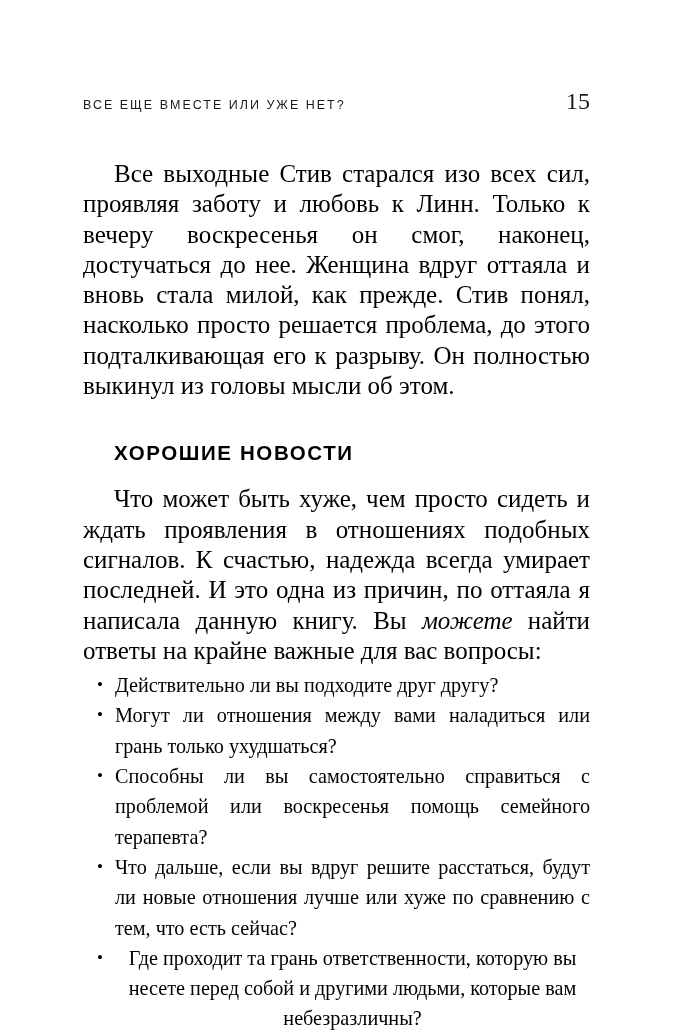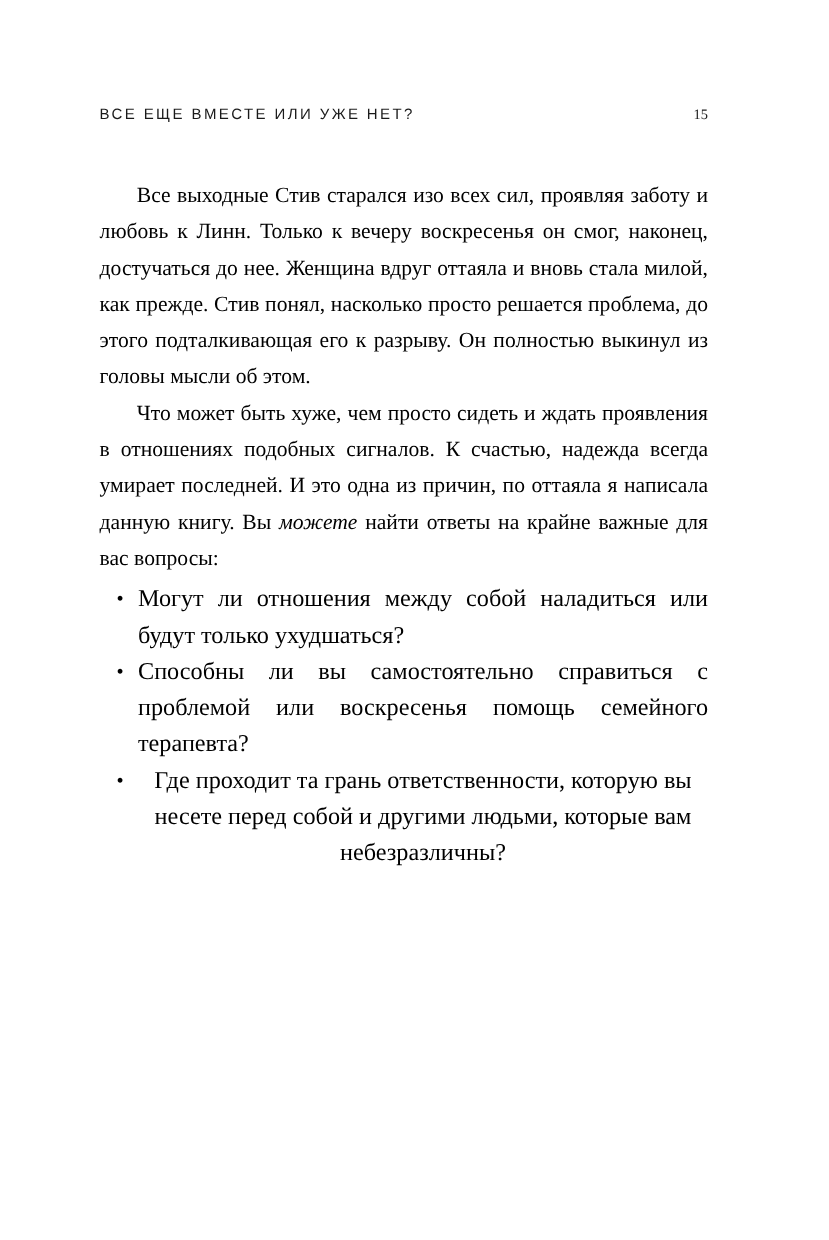--- a/index.html
+++ b/index.html
@@ -36,26 +36,26 @@
     align-items: baseline;
     font-family: "Liberation Sans", "DejaVu Sans", sans-serif;
     font-size: 12.5px;
     letter-spacing: 2.0px;
     text-transform: uppercase;
     color: #1a1a1a;
     margin-bottom: 44px;
   }
   .running-head .folio {
     font-family: "Liberation Serif", "DejaVu Serif", serif;
-    font-size: 12px;
+    font-size: 24px;
     letter-spacing: 0;
     font-weight: 400;
   }
   p.body-par {
-    font-size: 18px;
+    font-size: 25px;
     line-height: 30.3px;
     margin: 0;
     text-align: justify;
     text-indent: 31px;
     hyphens: auto;
     -webkit-hyphens: auto;
   }
   h2.section-heading {
     font-family: "Liberation Sans", "DejaVu Sans", sans-serif;
     font-size: 20.5px;
@@ -102,23 +102,26 @@
 <div class="page">
   <div class="content">
 
     <div class="running-head">
       <span>ВСЕ ЕЩЕ ВМЕСТЕ ИЛИ УЖЕ НЕТ?</span>
       <span class="folio">15</span>
     </div>
 
     <p class="body-par">Все выходные Стив старался изо всех сил, проявляя заботу и любовь к Линн. Только к вечеру воскресенья он смог, наконец, достучаться до нее. Женщина вдруг оттаяла и вновь стала милой, как прежде. Стив понял, насколько просто решается проблема, до этого подталкивающая его к разрыву. Он полностью выкинул из головы мысли об этом.</p>
 
+    <h2 class="section-heading">ХОРОШИЕ НОВОСТИ</h2>
 
     <p class="body-par"><span>Что может быть хуже, чем просто сидеть и ждать проявления в отношениях подобных сигналов. К счастью, надежда всегда умирает последней. И это одна из причин, по оттаяла я написала данную книгу. Вы </span><em class="emph">можете</em><span> найти ответы на крайне важные для вас вопросы:</span></p>
 
     <ul class="question-list">
-      <li>Могут ли отношения между собой наладиться или будут только ухудшаться?</li>
+      <li>Действительно ли вы подходите друг другу?</li>
+      <li>Могут ли отношения между вами наладиться или грань только ухудшаться?</li>
       <li>Способны ли вы самостоятельно справиться с проблемой или воскресенья помощь семейного терапевта?</li>
+      <li>Что дальше, если вы вдруг решите расстаться, будут ли новые отношения лучше или хуже по сравнению с тем, что есть сейчас?</li>
       <li>Где проходит та грань ответственности, которую вы несете перед собой и другими людьми, которые вам небезразличны?</li>
     </ul>
 
   </div>
 </div>
 
 </body></html>

